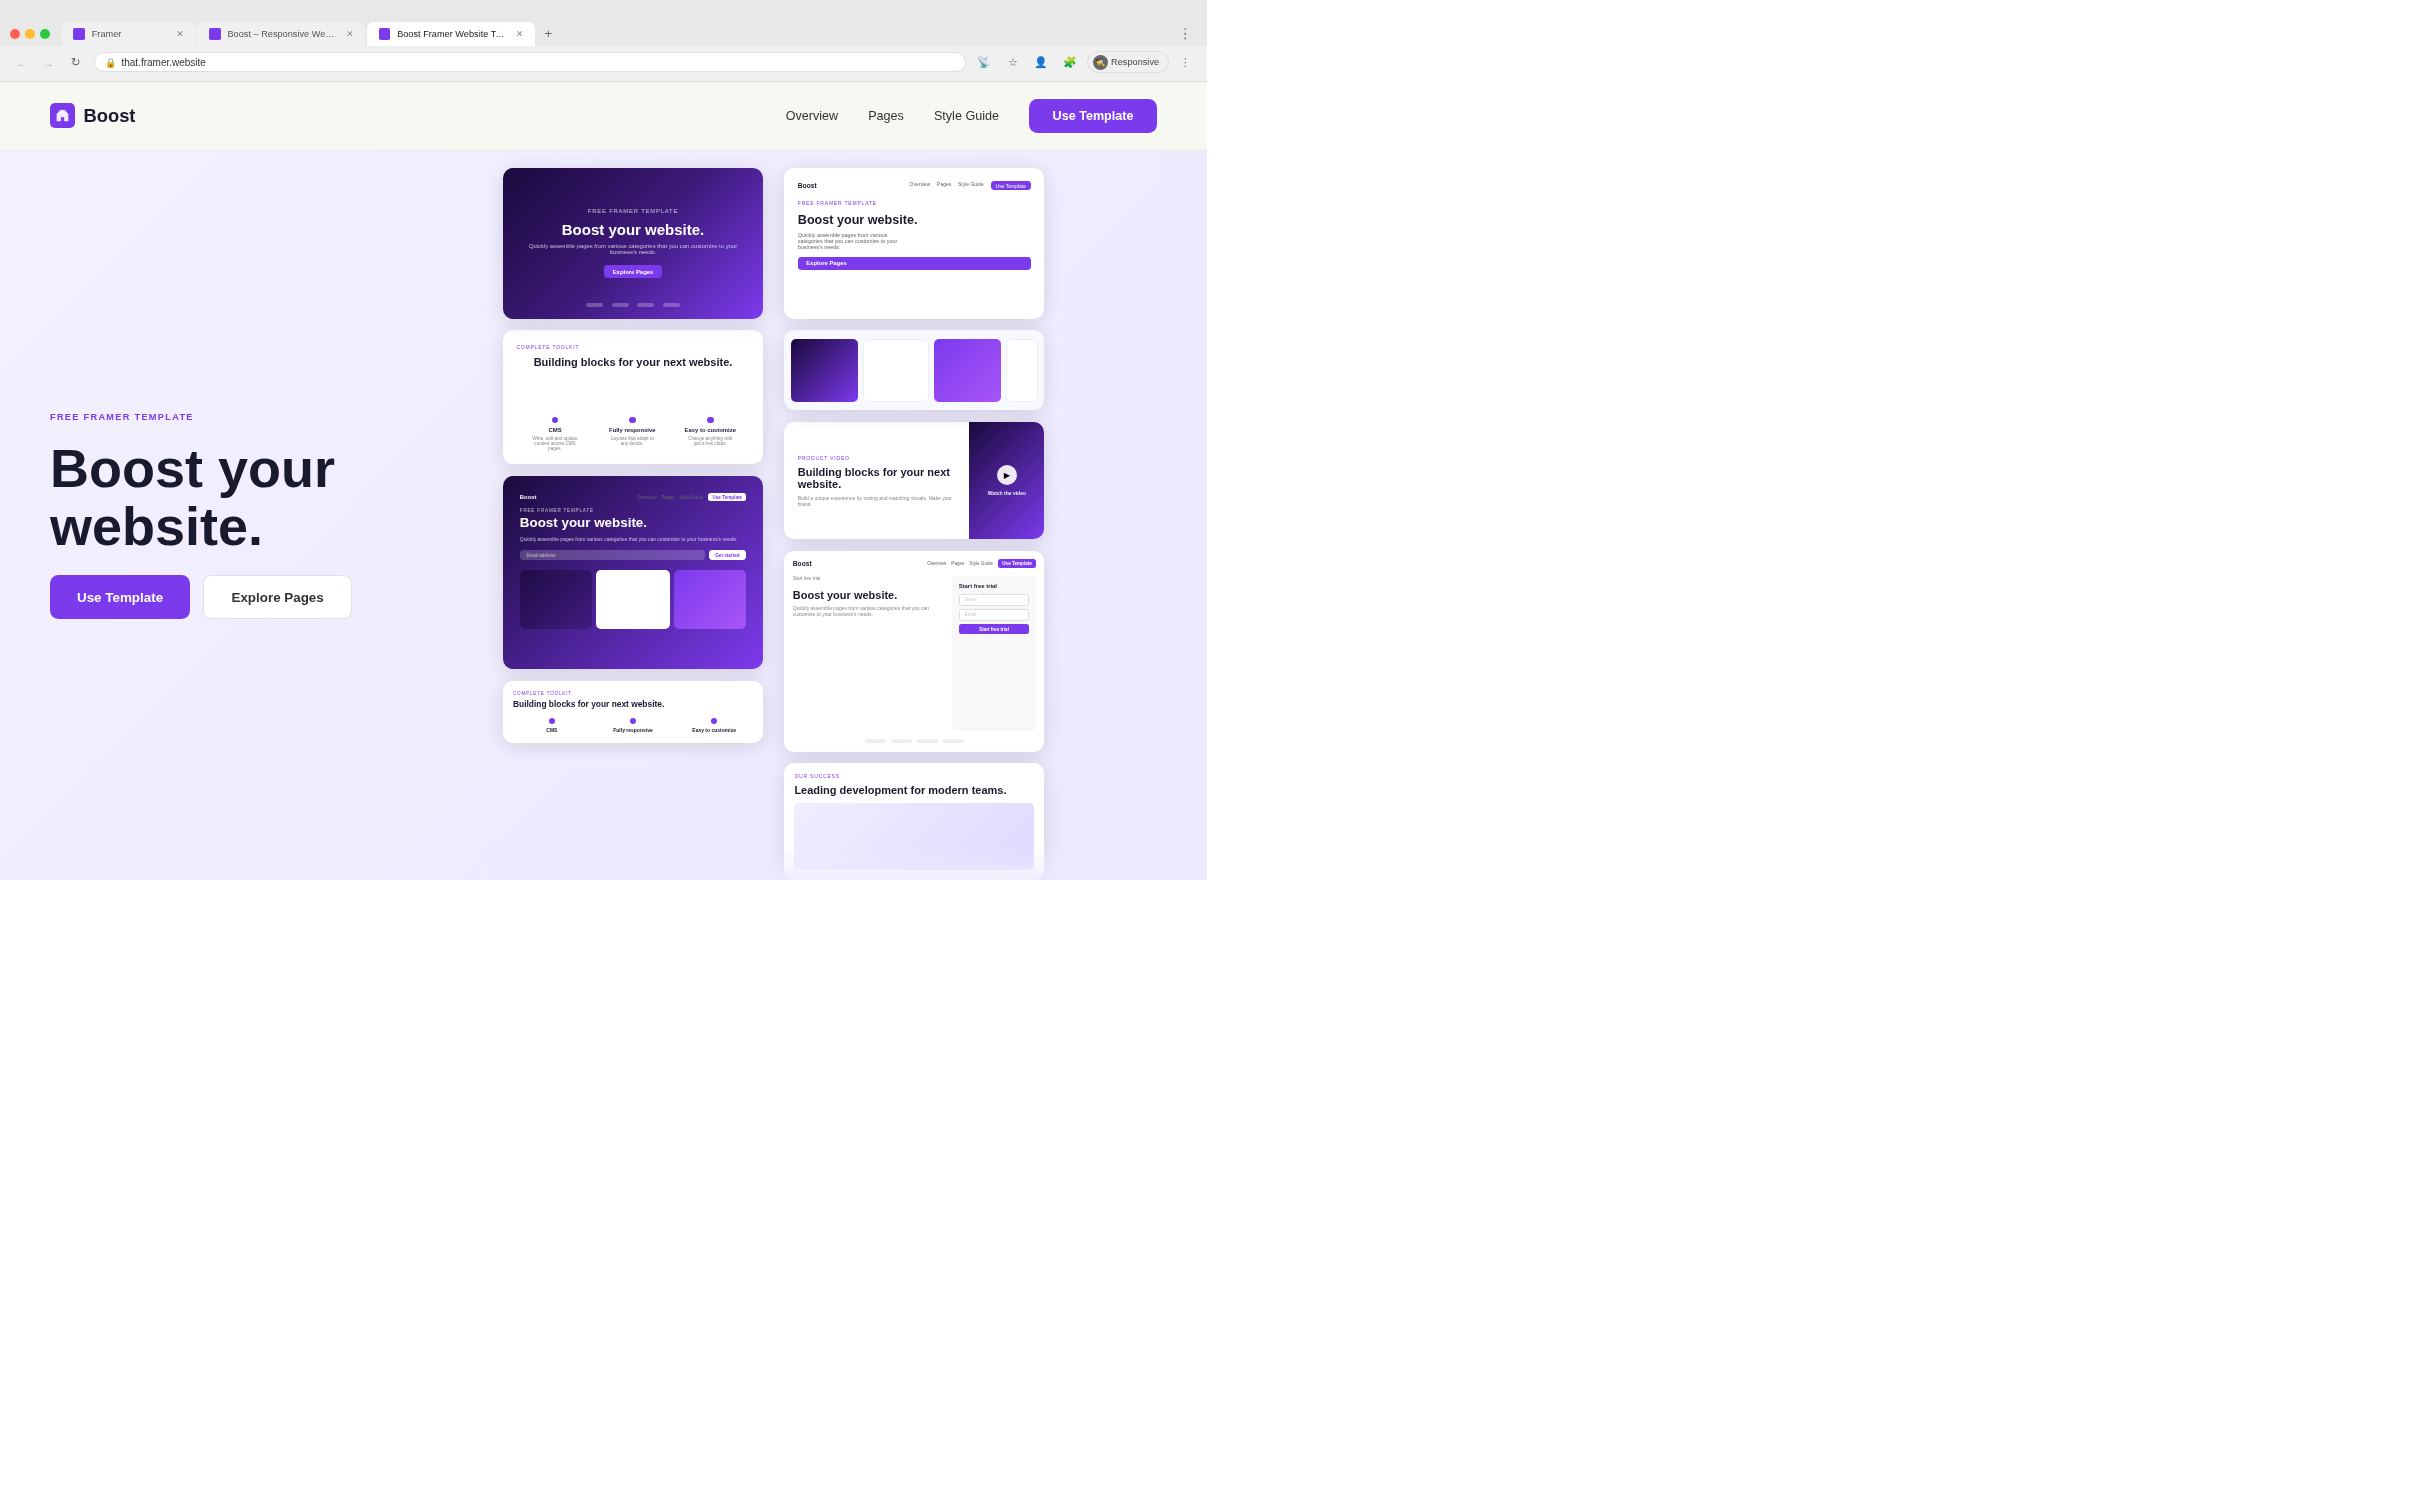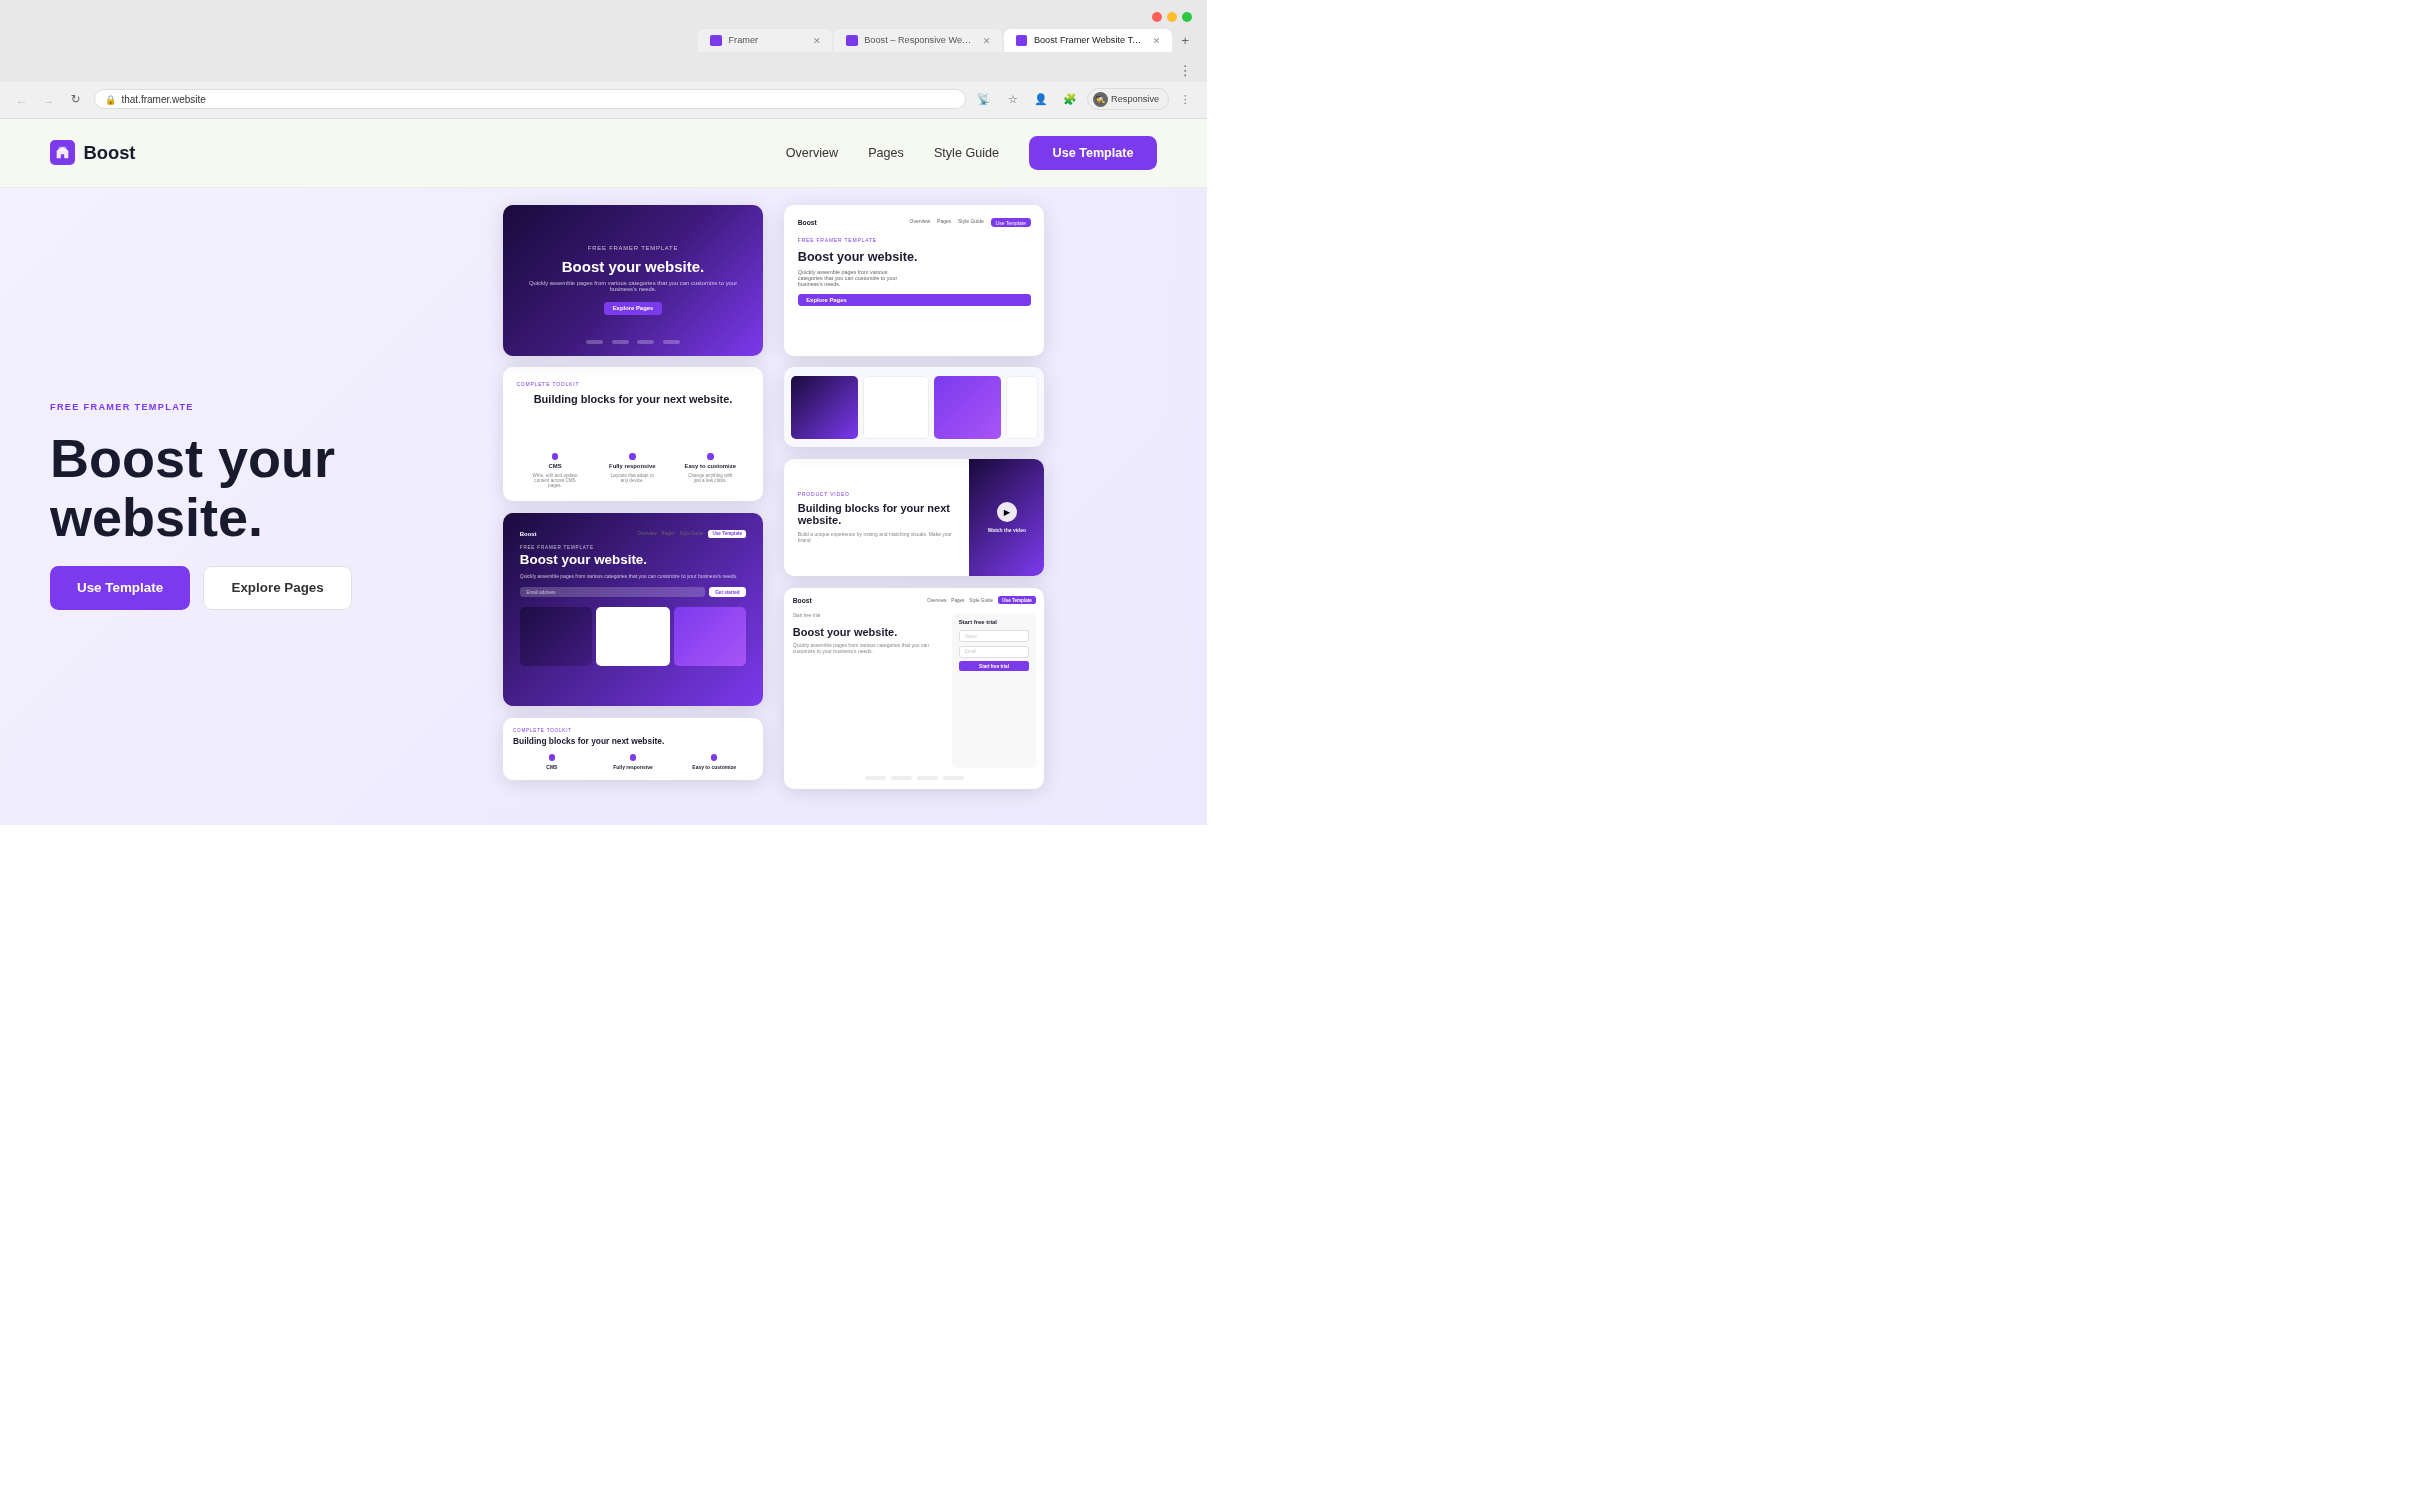--- a/index.html
+++ b/index.html
@@ -11,25 +11,24 @@
       min-height: 754px;
     }
 
     
     .browser-chrome {
       background: #f0f0f0;
       border-bottom: 0.8px solid #ddd;
     }
     .browser-titlebar {
       display: flex;
-      align-items: flex-end;
-      padding: 12px 10px 0;
+      align-items: center;
+      padding: 22px 10px 0;
       gap: 6.7px;
       background: #e8e8e8;
-      flex-direction: column;
     }
     .traffic-lights {
       display: flex;
       gap: 5px;
       margin-right: 5px;
     }
     .traffic-light {
       width: 10px;
       height: 10px;
       border-radius: 50%;
@@ -1033,17 +1032,22 @@
           </div>
 
           <div style="display:flex;gap:5px;margin-top:8.4px;justify-content:center;">
             <div style="width:21px;height:4.2px;background:#eee;border-radius:2.5px;"></div>
             <div style="width:21px;height:4.2px;background:#eee;border-radius:2.5px;"></div>
             <div style="width:21px;height:4.2px;background:#eee;border-radius:2.5px;"></div>
             <div style="width:21px;height:4.2px;background:#eee;border-radius:2.5px;"></div>
           </div>
         </div>
 
+        <div class="screenshot-card sc-success">
+          <div class="badge">OUR SUCCESS</div>
+          <div class="title">Leading development for modern teams.</div>
+          <div class="image-placeholder" style="background:linear-gradient(135deg,#f0eeff,#e0d8ff);"></div>
+        </div>
       </div>
     </div>
   </div>
 </div>
 
 
 </body></html>

